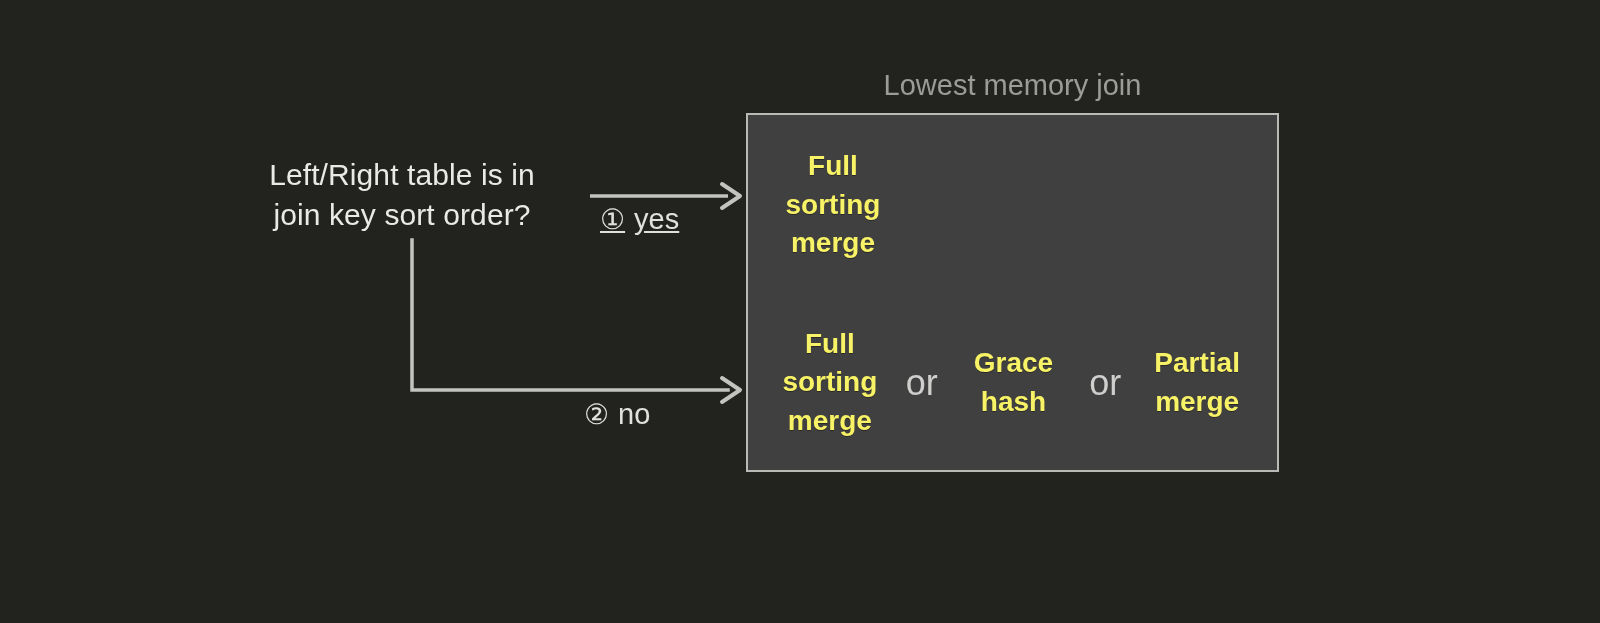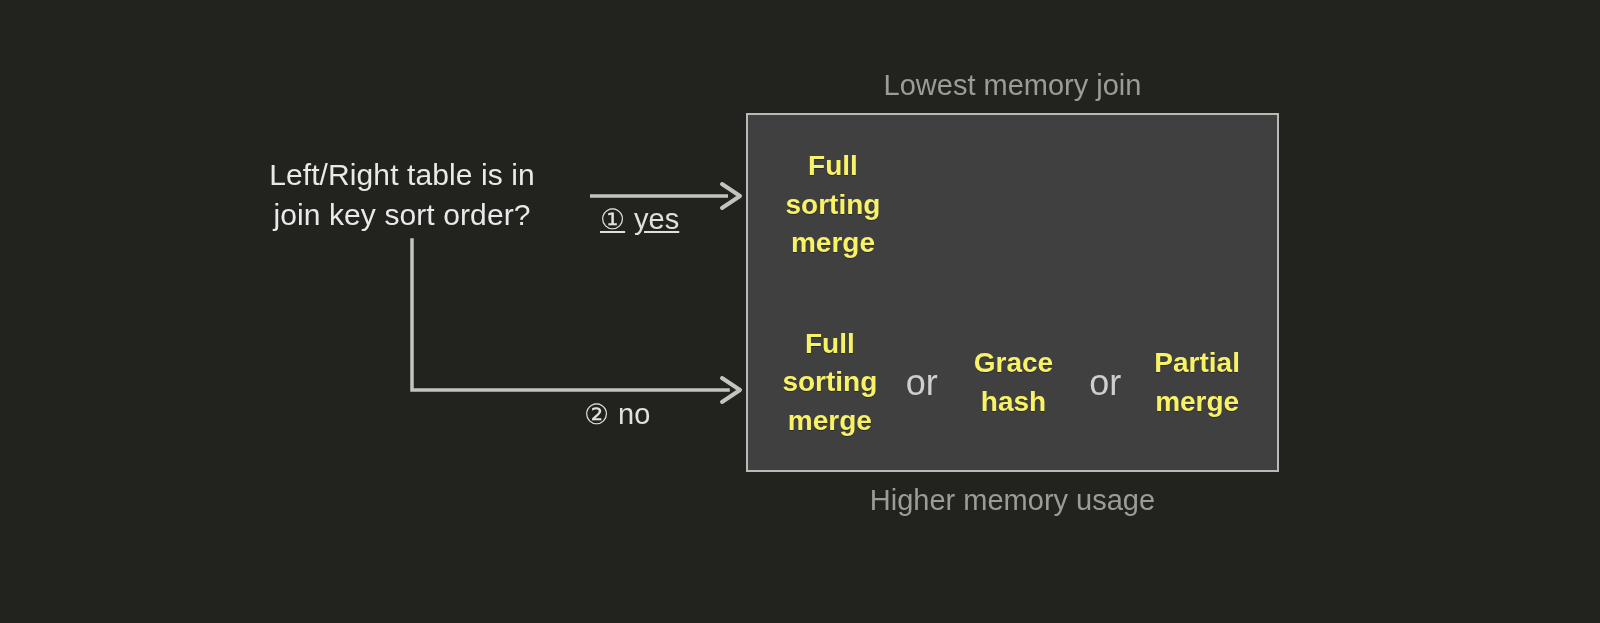--- a/index.html
+++ b/index.html
@@ -130,21 +130,20 @@
   <div class="branch-label" id="branch-yes">
     <span class="circled">①</span><span>yes</span>
   </div>
 
   <div class="branch-label" id="branch-no">
     <span class="circled">②</span><span>no</span>
   </div>
 
   <div class="caption" id="caption-top">Lowest memory join</div>
 
-  <div class="caption" id="caption-bottom">Higher memory usage</div>
 
   <div id="result-panel">
 
     <div class="option-row" id="row-sorted">
       <div class="option" id="option-sorted-merge">Full
 sorting
 merge</div>
     </div>
 
     <div class="option-row" id="row-unsorted">

